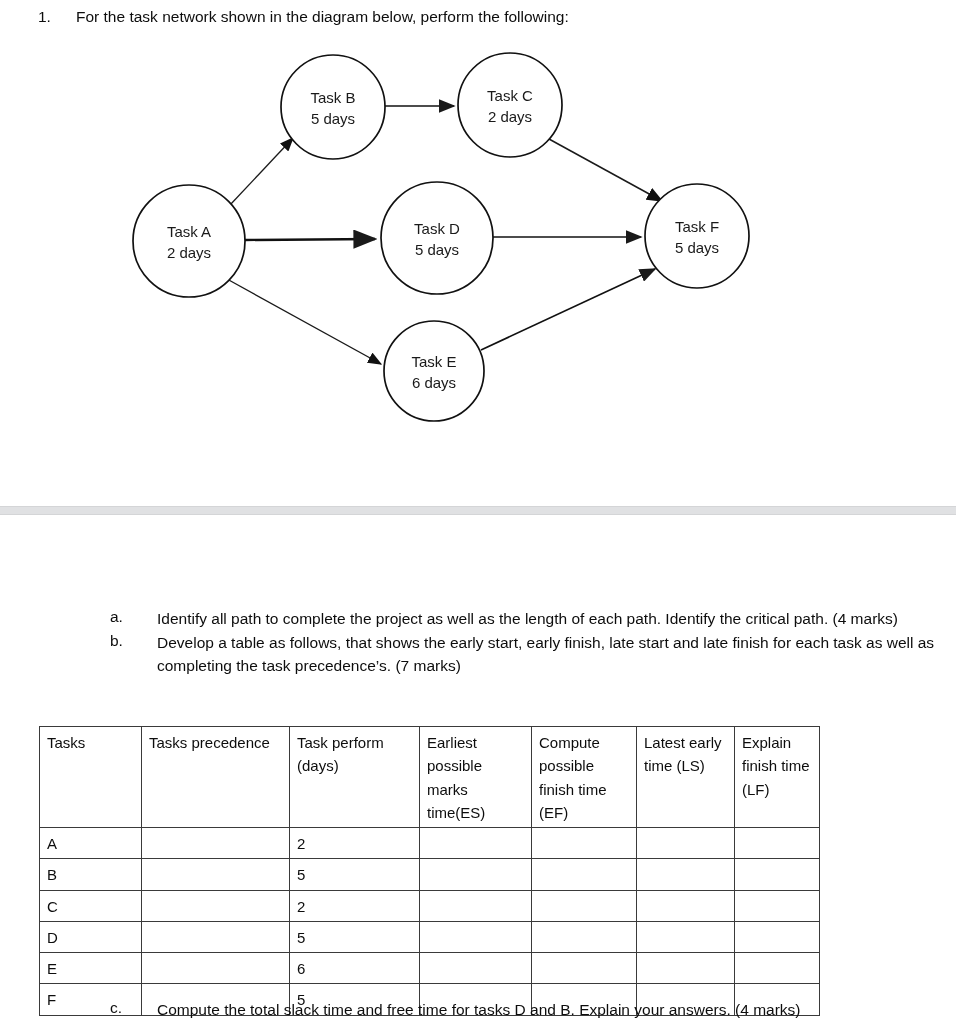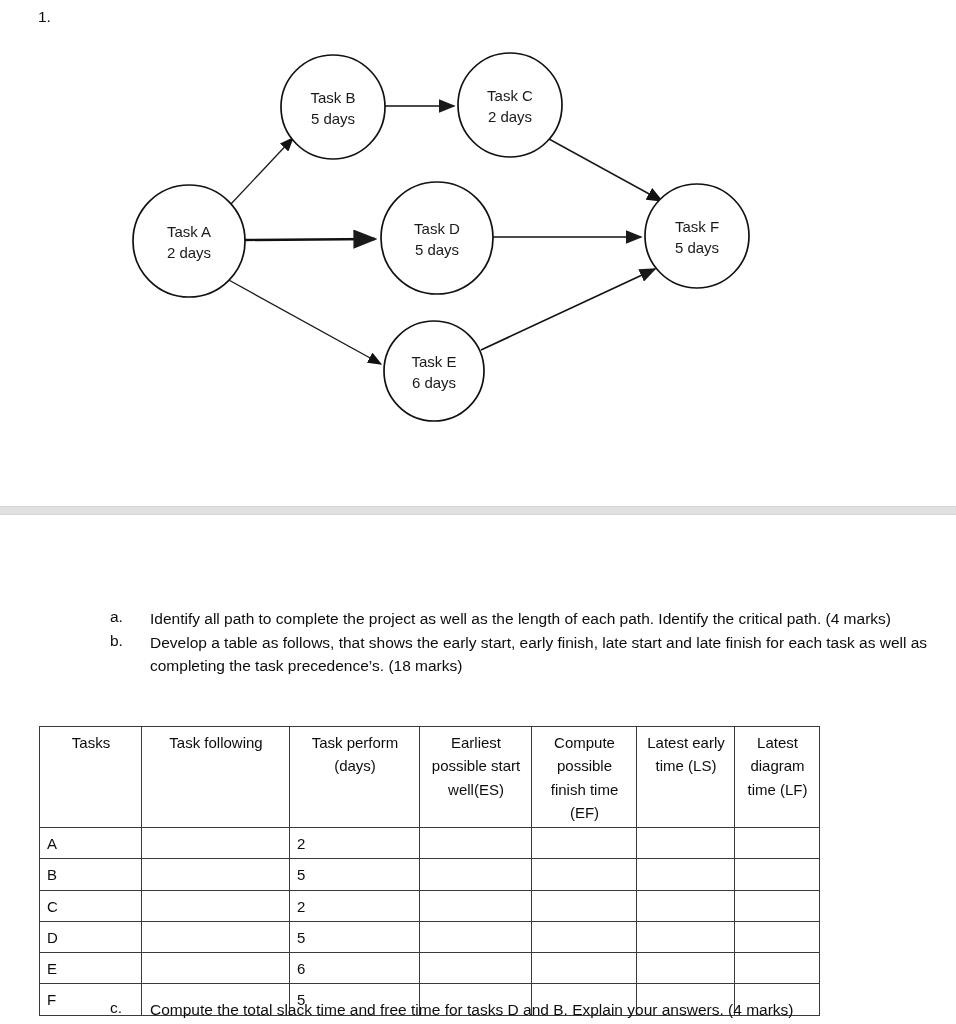--- a/index.html
+++ b/index.html
@@ -73,20 +73,21 @@
     align-items: flex-start;
     margin-bottom: 1px;
   }
   .sub-marker {
     flex: 0 0 40px;
     width: 40px;
   }
   .sub-body {
     flex: 1;
     line-height: 1.47;
+    margin-left: 7px;
   }
 
   
   table.task-table {
     position: absolute;
     left: 39px;
     top: 726px;
     width: 780px;
     border-collapse: collapse;
     font-size: 15px;
@@ -100,21 +101,21 @@
     font-weight: normal;
     text-align: left;
     line-height: 1.55;
   }
   table.task-table th {
     height: 92px;
   }
   table.task-table td {
     height: 18px;
   }
-  table.task-table .hdr-inner { display: block; text-align: center; }
+  table.task-table .hdr-inner { display: block; }
 
   col.c-tasks      { width: 102px; }
   col.c-prec       { width: 148px; }
   col.c-len        { width: 130px; }
   col.c-es         { width: 112px; }
   col.c-ef         { width: 105px; }
   col.c-ls         { width: 98px;  }
   col.c-lf         { width: 85px;  }
 
   
@@ -128,20 +129,21 @@
     font-size: 15.5px;
   }
   .item-c .sub-marker { flex: 0 0 40px; width: 40px; }
   .item-c .sub-body { white-space: nowrap; }
 </style>
 </head>
 <body>
 
 <div class="q1-row">
   <span class="q1-num">1.</span>
+  <span class="q1-text">For the task network shown in the diagram below, perform the following:</span>
 </div>
 
 <div class="diagram">
   <svg width="956" height="400" viewBox="0 0 956 400" xmlns="http://www.w3.org/2000/svg">
     <defs>
       <marker id="arrow" markerWidth="10" markerHeight="8" refX="9" refY="4" orient="auto" markerUnits="strokeWidth">
         <path d="M0,0 L10,4 L0,8 z" fill="#1a1a1a"></path>
       </marker>
       <marker id="arrowThin" markerWidth="11" markerHeight="9" refX="10" refY="4.5" orient="auto" markerUnits="strokeWidth">
         <path d="M0,0 L11,4.5 L0,9 z" fill="#111111"></path>
@@ -205,56 +207,56 @@
 
 <div class="divider-band"></div>
 
 <div class="sub-list">
   <div class="sub-item">
     <span class="sub-marker">a.</span>
     <span class="sub-body">Identify all path to complete the project as well as the length of each path.  Identify the critical path. (4 marks)</span>
   </div>
   <div class="sub-item">
     <span class="sub-marker">b.</span>
-    <span class="sub-body">Develop a table as follows, that shows the early start, early finish, late start and late finish for each task as well as completing the task precedence’s. (18 marks)</span>
+    <span class="sub-body">Develop a table as follows, that shows the early start, early finish, late start and late finish for each task as well as completing the task precedence’s. (7 marks)</span>
   </div>
 </div>
 
 <table class="task-table">
   <colgroup>
     <col class="c-tasks">
       <col class="c-prec">
       <col class="c-len">
       <col class="c-es">
       <col class="c-ef">
       <col class="c-ls">
       <col class="c-lf">
   </colgroup>
   <thead>
     <tr>
       <th>
           <span class="hdr-inner">Tasks</span>
         </th>
       <th>
-          <span class="hdr-inner">Task following</span>
+          <span class="hdr-inner">Tasks precedence</span>
         </th>
       <th>
           <span class="hdr-inner">Task perform (days)</span>
         </th>
       <th>
-          <span class="hdr-inner">Earliest possible start well(ES)</span>
+          <span class="hdr-inner">Earliest possible marks time(ES)</span>
         </th>
       <th>
           <span class="hdr-inner">Compute possible finish time (EF)</span>
         </th>
       <th>
           <span class="hdr-inner">Latest early time (LS)</span>
         </th>
       <th>
-          <span class="hdr-inner">Latest diagram time (LF)</span>
+          <span class="hdr-inner">Explain finish time (LF)</span>
         </th>
     </tr>
   </thead>
   <tbody>
     <tr>
       <td>A</td>
       <td></td>
       <td>2</td>
       <td></td>
       <td></td>

